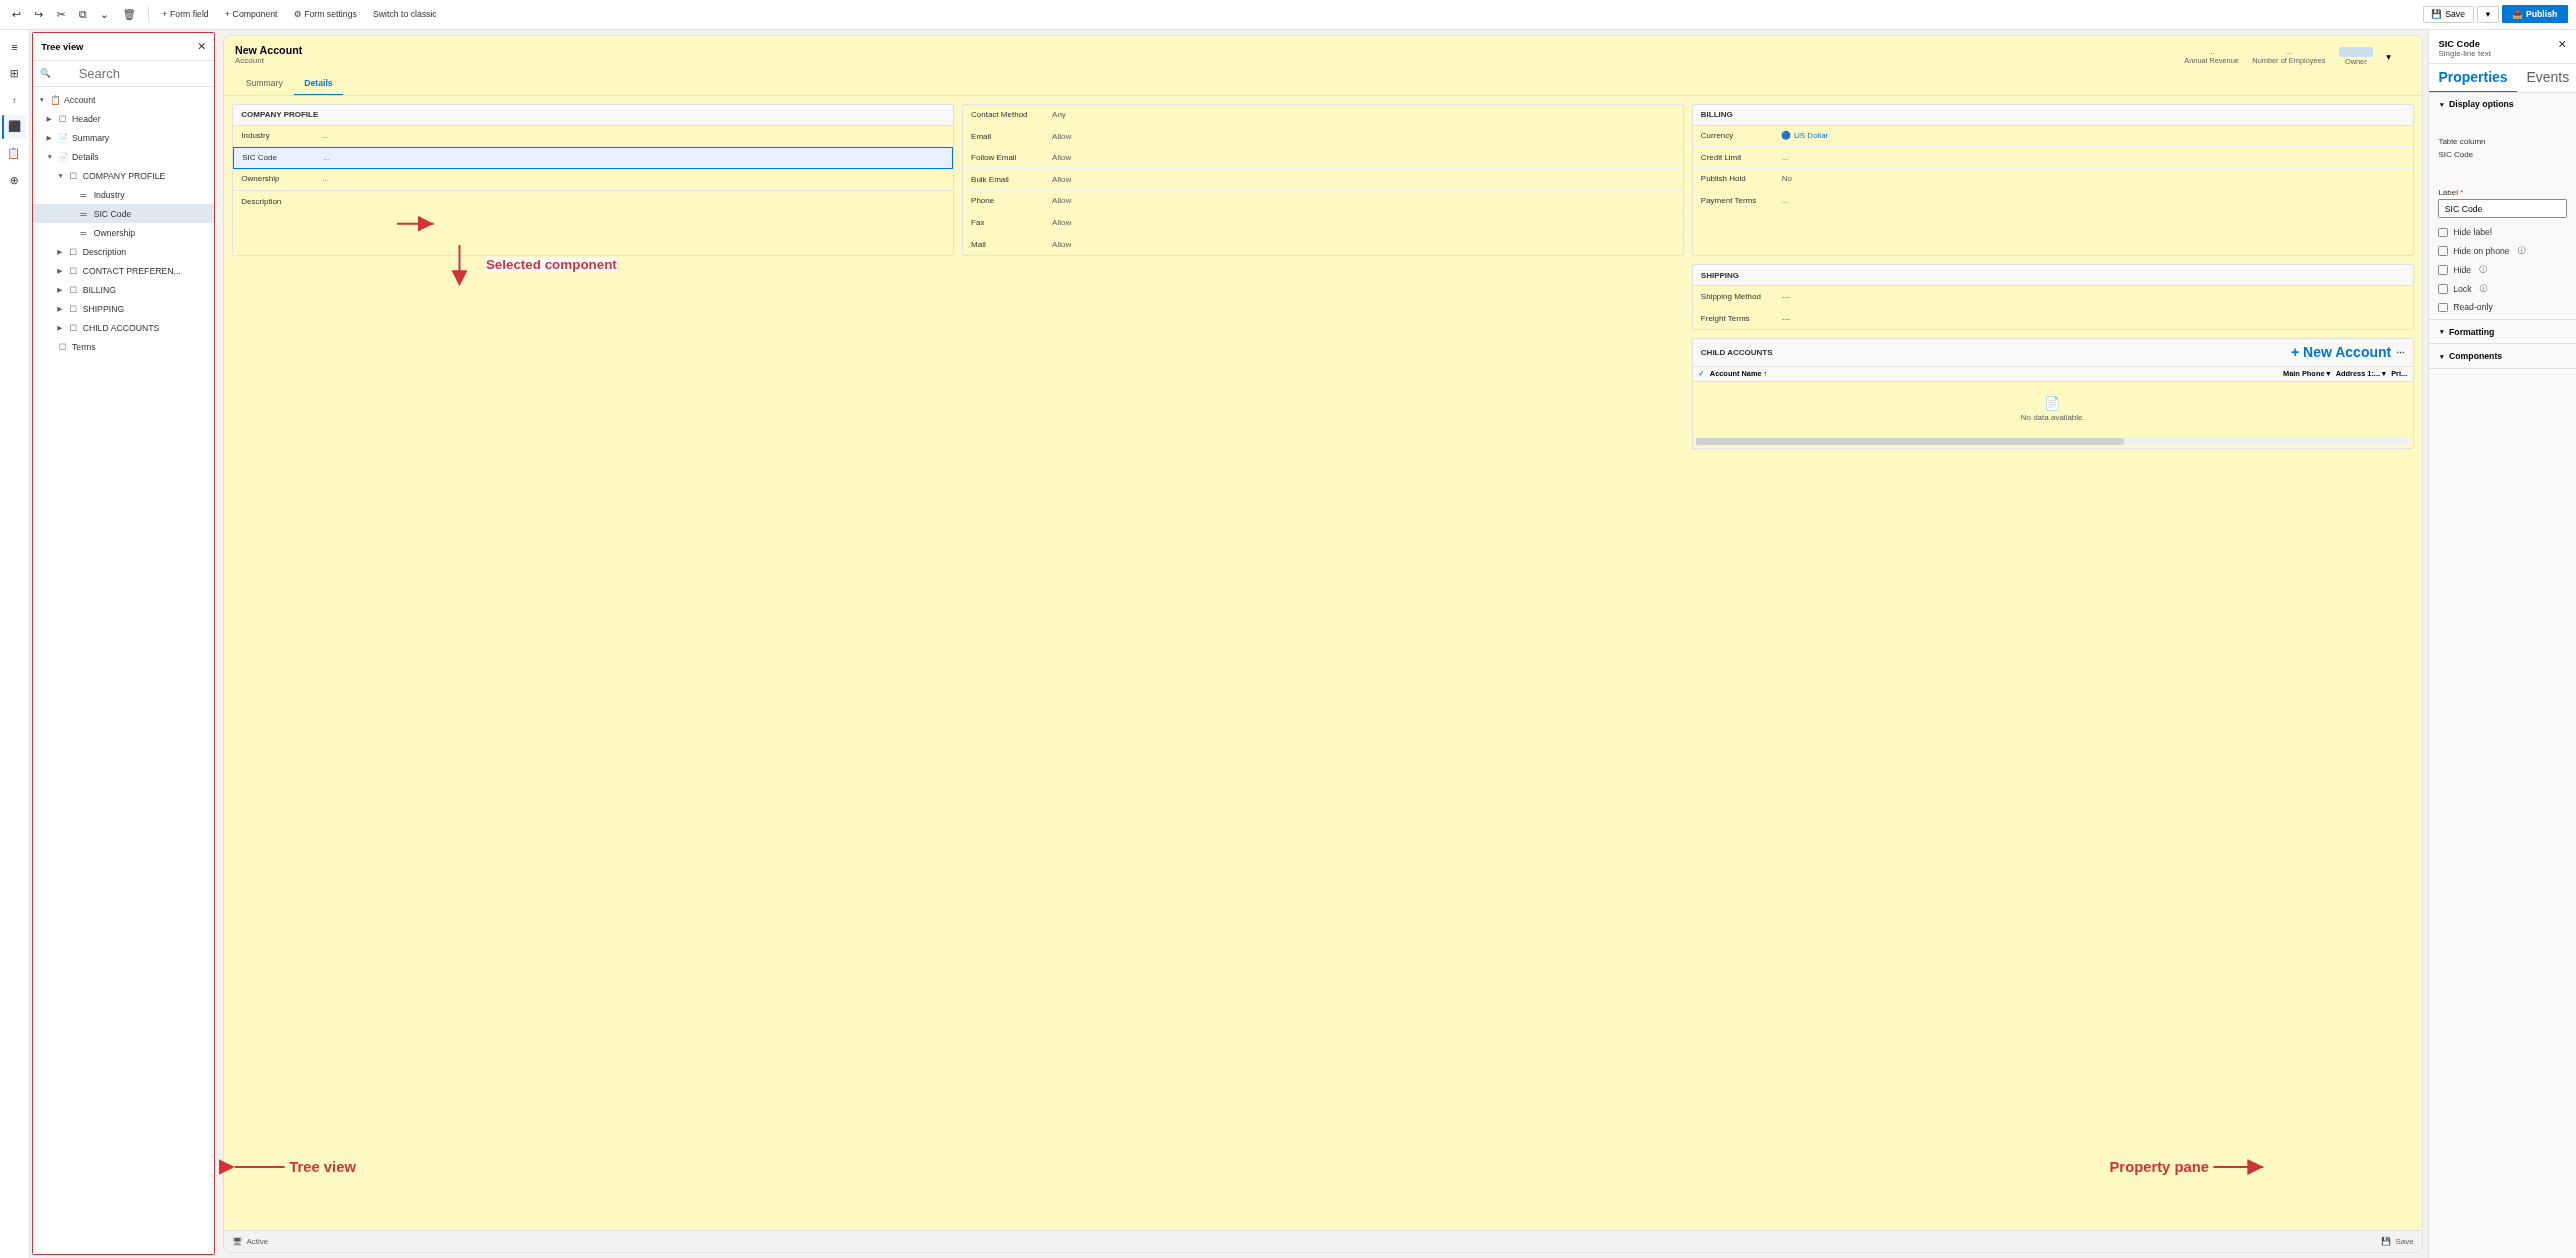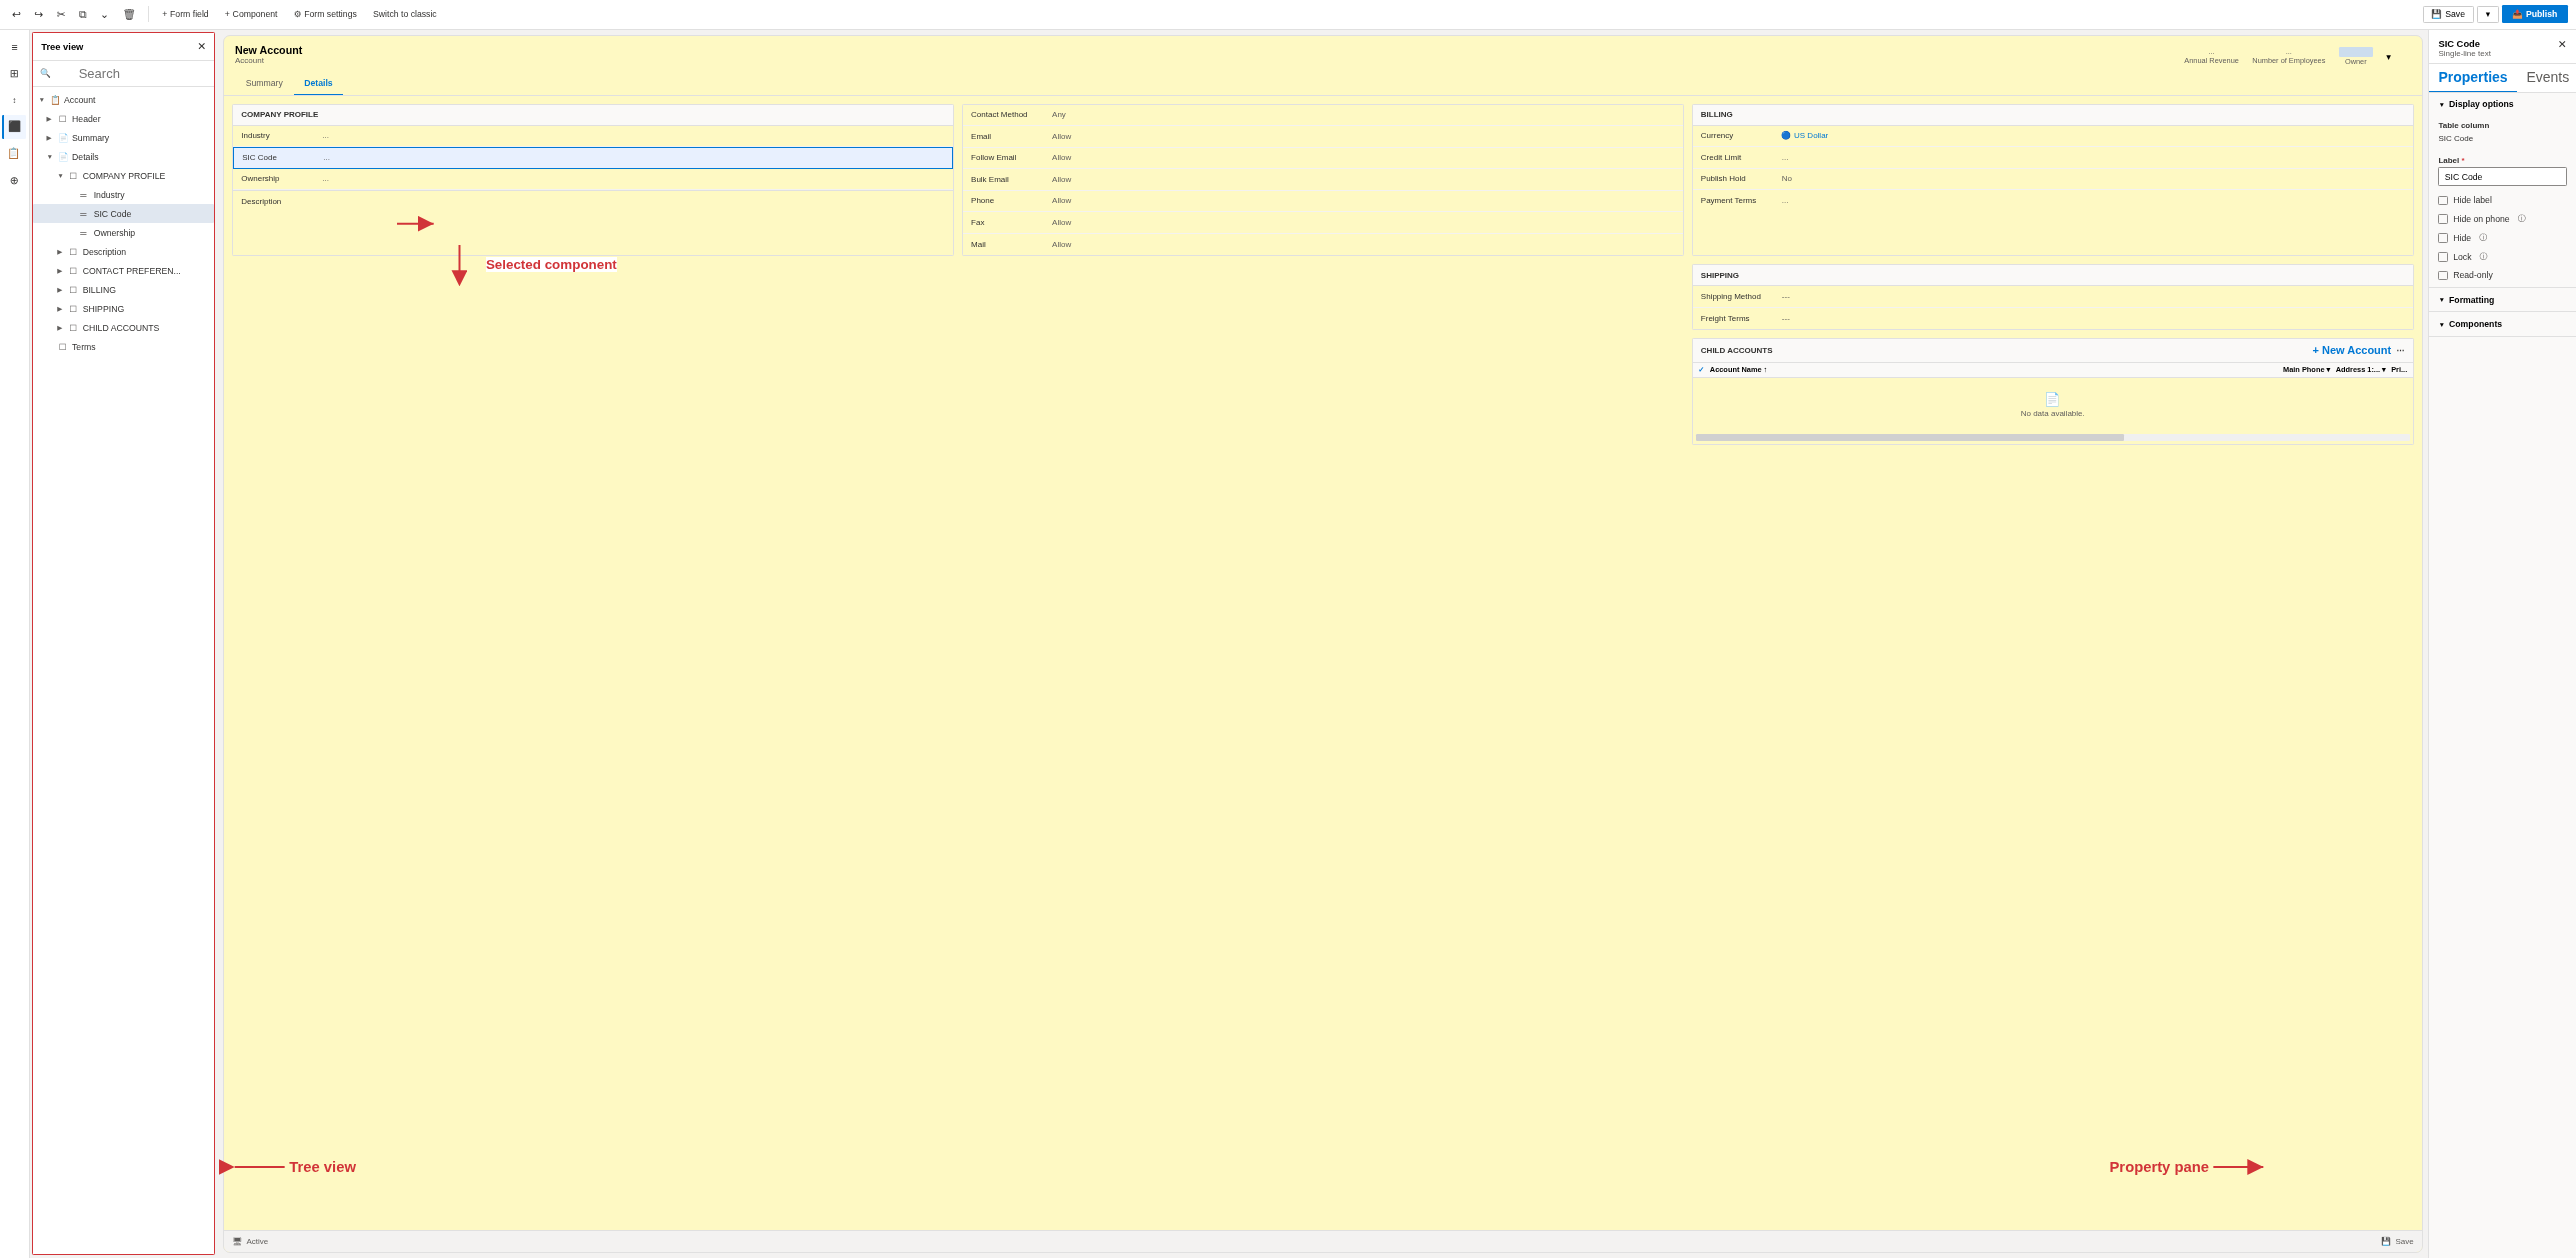--- a/index.html
+++ b/index.html
@@ -126,21 +126,21 @@
     .prop-tab { padding: 5.4px 9.4px; font-size: 14px; cursor: pointer; color: #605e5c; border-bottom: 1.3px solid transparent; }
     .prop-tab.active { color: #0078d4; border-bottom: 1.3px solid #0078d4; font-weight: 600; }
     .prop-body { flex: 1; overflow-y: auto; padding: 0; }
     .prop-section { border-bottom: 0.7px solid #e0e0e0; }
     .prop-section-header {
       display: flex; align-items: center; padding: 6.7px 9.4px; cursor: pointer;
       font-size: 8.7px; font-weight: 600; gap: 4px;
     }
     .prop-section-header .chevron { font-size: 6.7px; }
     .prop-field { padding: 5.4px 9.4px; }
-    .prop-field-label { font-size: 8px; color: #323130; margin-bottom: 2.7px; font-weight: 700; }
+    .prop-field-label { font-size: 8px; color: #323130; margin-bottom: 2.7px; font-weight: 400; margin-top: 16px; }
     .prop-field-label .required { color: #d13438; }
     .prop-field-static { font-size: 8px; color: #323130; padding: 1.3px 0; }
     .prop-input {
       width: 100%; padding: 3.4px 5.4px; border: 0.7px solid #8a8886; border-radius: 1.3px;
       font-size: 8.7px; outline: none;
     }
     .prop-checkbox-row { display: flex; align-items: center; gap: 5.4px; padding: 4px 9.4px; }
     .prop-checkbox { width: 9.4px; height: 9.4px; border: 0.7px solid #8a8886; border-radius: 1.3px; flex-shrink: 0; }
     .prop-checkbox-label { font-size: 8.7px; color: #323130; }
     .prop-info-icon { color: #605e5c; font-size: 8px; }
@@ -427,21 +427,21 @@
           </div>
 
           <div style="display:grid; grid-template-columns:1fr 1fr 1fr; gap:8px;">
             <div></div>
             <div></div>
 
             <div class="form-section child-accounts-grid">
               <div class="section-header" style="display:flex; align-items:center; justify-content:space-between;">
                 <span>CHILD ACCOUNTS</span>
                 <div style="display:flex; gap:5.4px; align-items:center;">
-                  <span style="color:#0078d4; font-size:11px; cursor:pointer;margin-left:40px;">+ New Account</span>
+                  <span style="color:#0078d4; font-size:14px; cursor:pointer;margin-left:40px;">+ New Account</span>
                   <span>⋯</span>
                 </div>
               </div>
               <div class="child-col-header">
                 <span style="color:#0078d4;">✓</span>
                 <span>Account Name ↑</span>
                 <span style="margin-left:auto;">Main Phone ▾</span>
                 <span>Address 1:... ▾</span>
                 <span>Pri...</span>
               </div>

